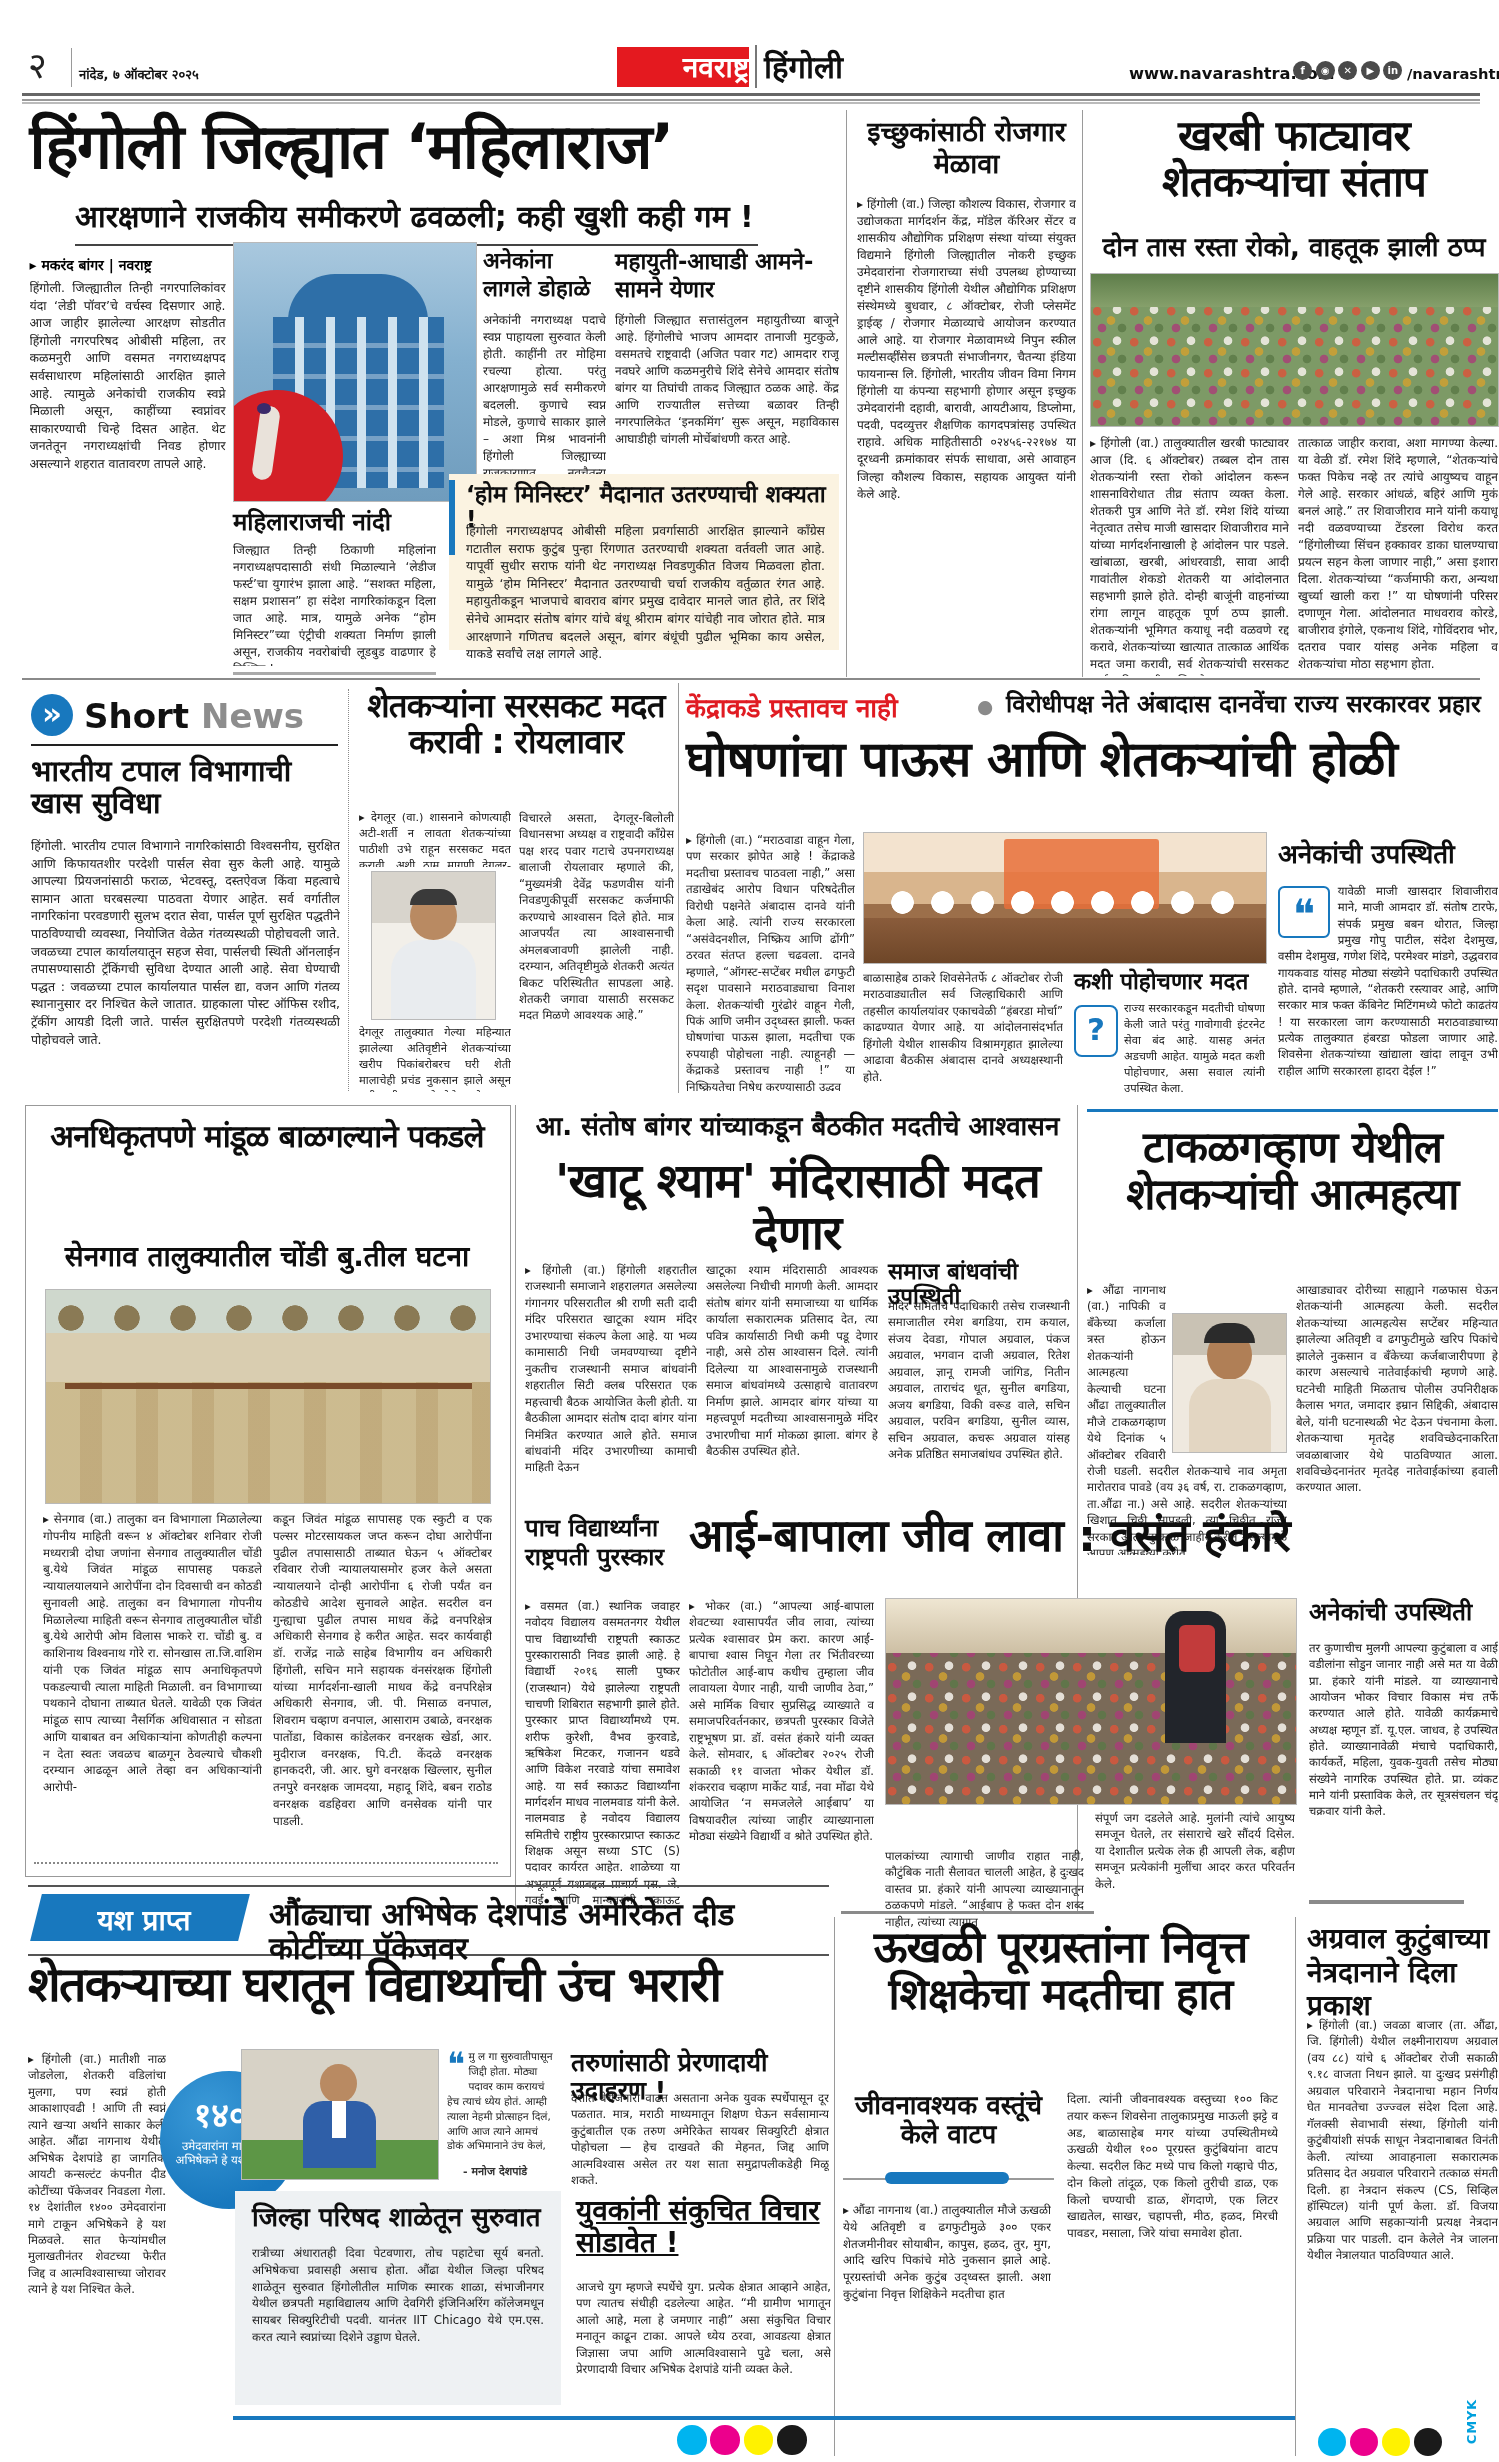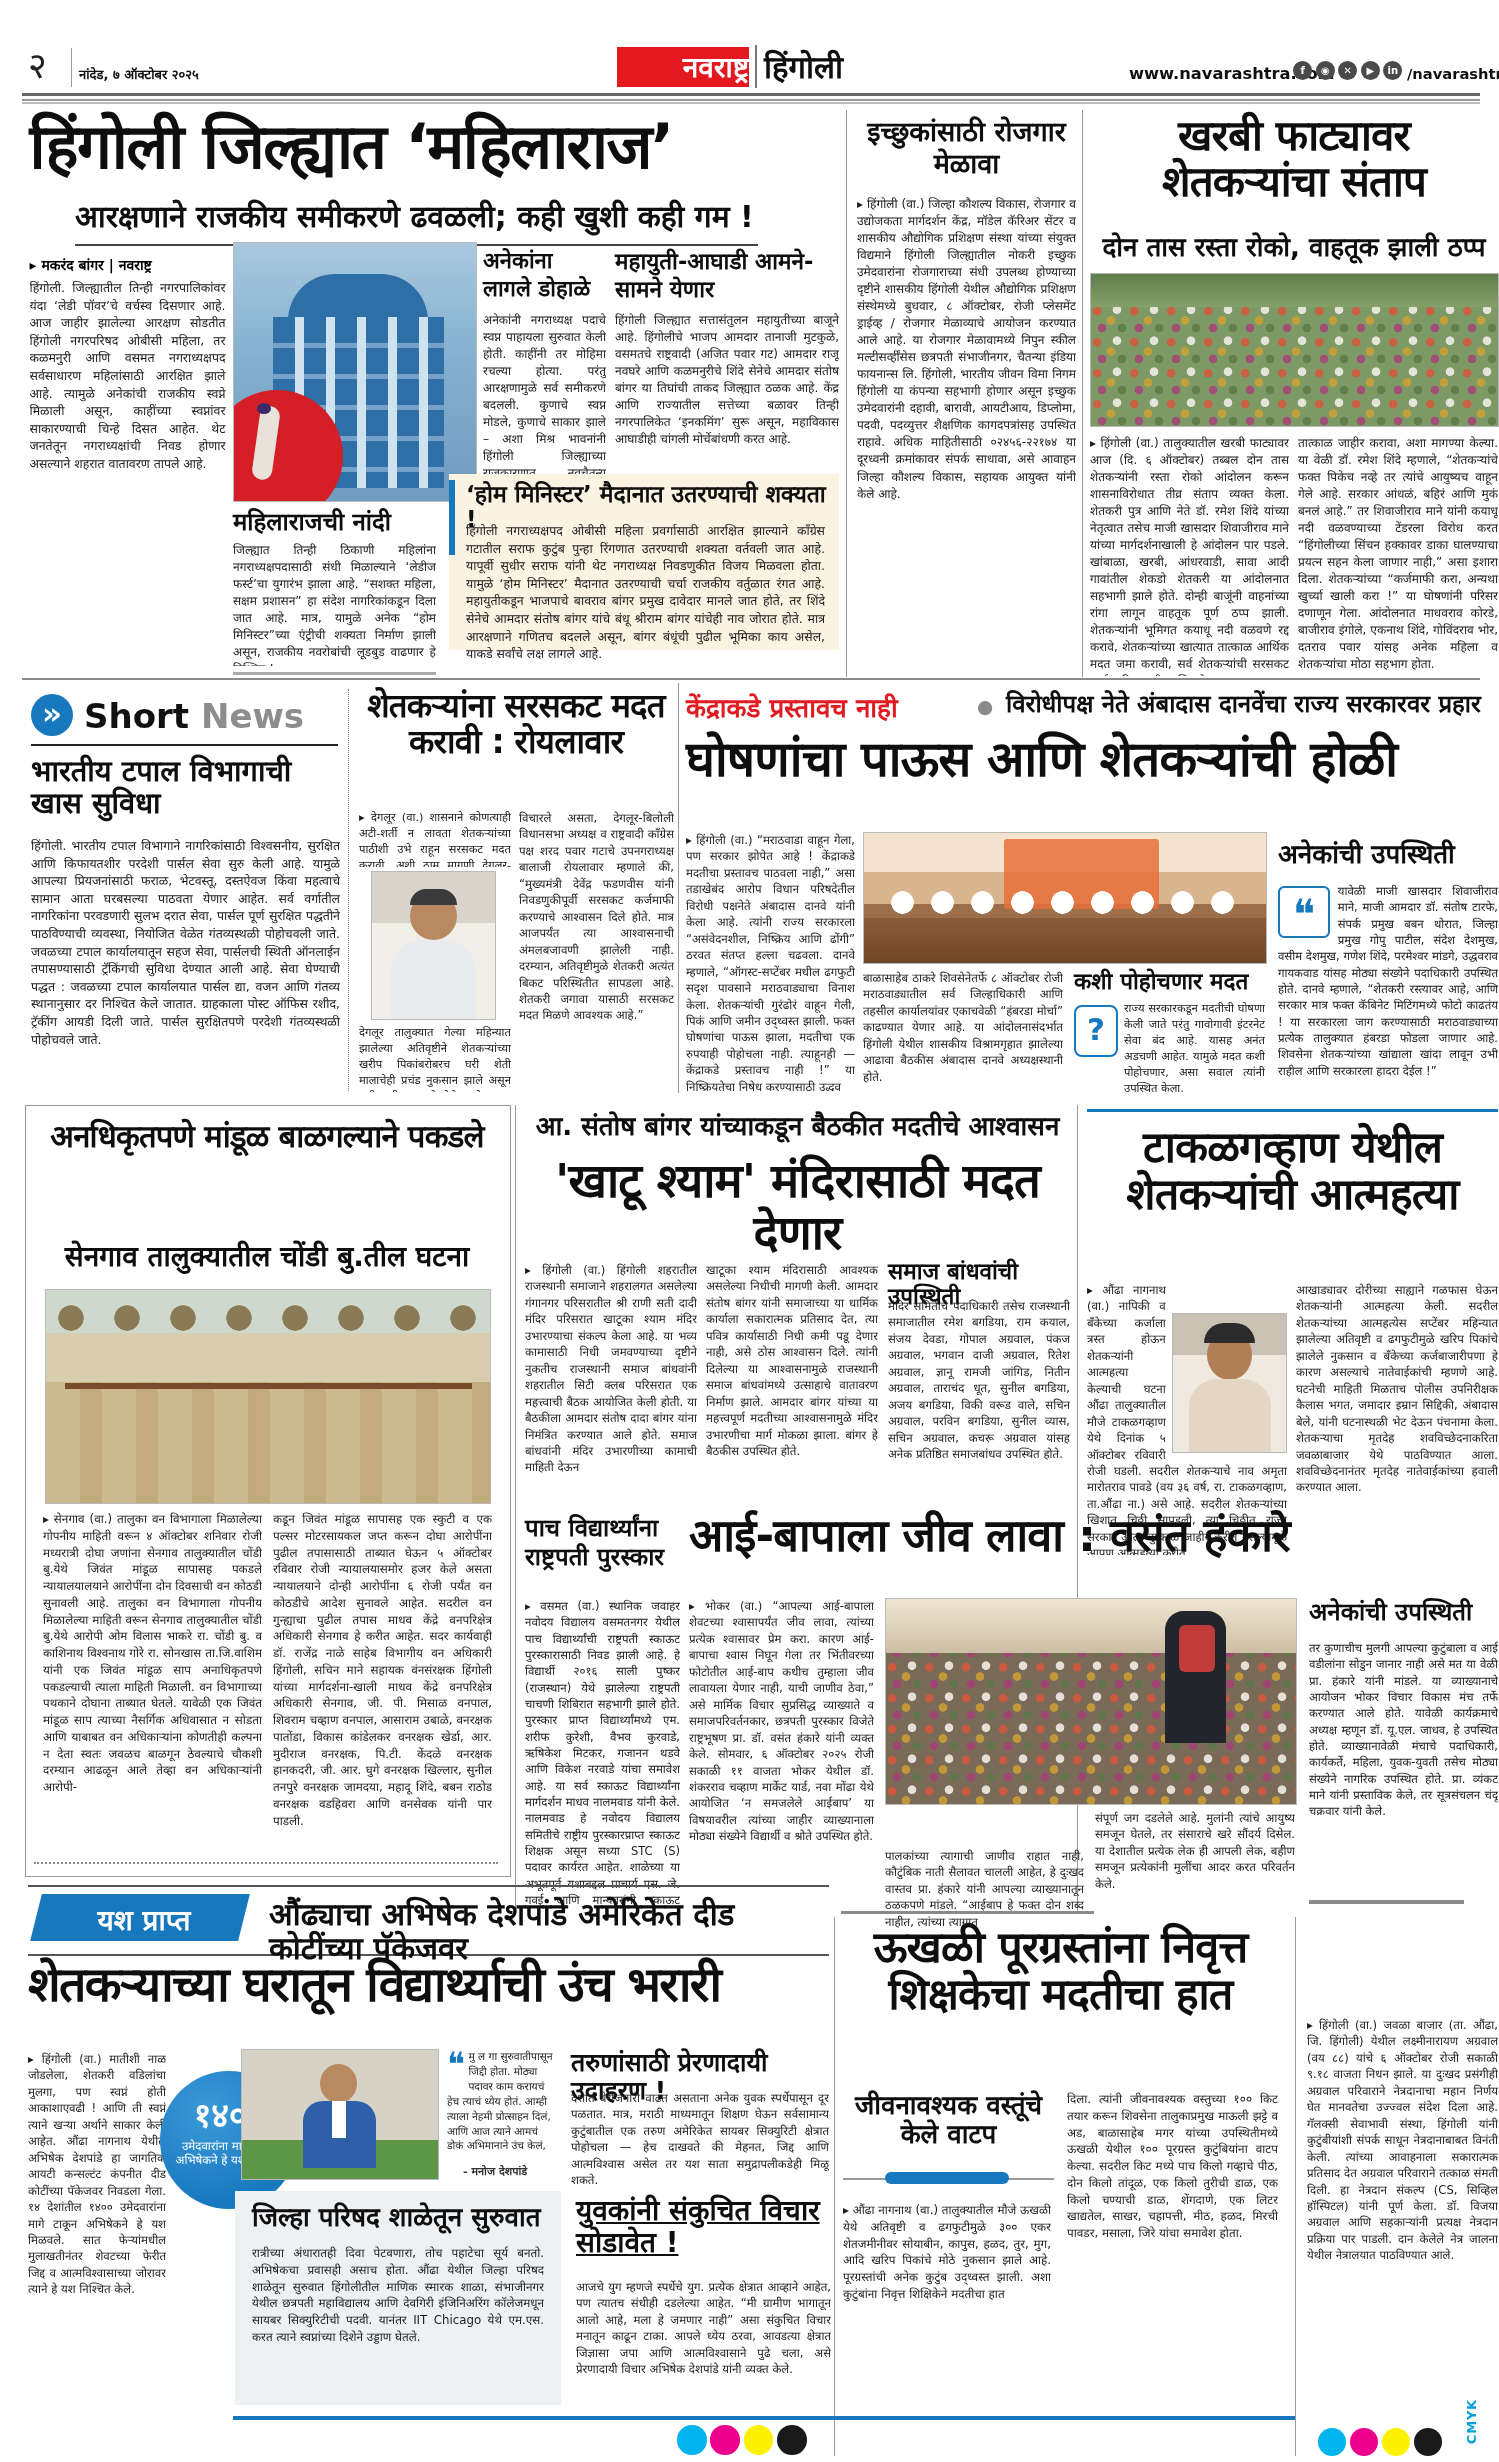--- a/index.html
+++ b/index.html
@@ -232,20 +232,21 @@
   <div class="hr" style="left:841px;top:1911px;width:253px;height:3.1px;"></div>
   <div class="a hl ct" style="left:843px;top:1924px;width:435px;font-size:43px;letter-spacing:-0.8px;">ऊखळी पूरग्रस्तांना निवृत्त शिक्षकेचा मदतीचा हात</div>
   <div class="a hl ct" style="left:843px;top:2091px;width:211px;font-size:26px;">जीवनावश्यक वस्तूंचे केले वाटप</div>
   <div class="pillline" style="left:843px;top:2178px;width:211px;"></div>
   <div class="a" style="left:885px;top:2172px;width:124px;height:12.4px;border-radius:6.2px;background:#1878be;"></div>
   <div class="a bt" style="left:843px;top:2202px;width:208px;height:253px;font-size:11.8px;">▸  औंढा नागनाथ (वा.) तालुक्यातील मौजे ऊखळी येथे अतिवृष्टी व ढगफुटीमुळे ३०० एकर शेतजमीनीवर सोयाबीन, कापुस, हळद, तुर, मुग, आदि खरिप पिकांचे मोठे नुकसान झाले आहे. पूरग्रस्तांची अनेक कुटुंब उद्ध्वस्त झाली. अशा कुटुंबांना निवृत्त शिक्षिकेने मदतीचा हात</div>
   <div class="a bt" style="left:1067px;top:2091px;width:211px;height:365px;font-size:11.8px;">दिला. त्यांनी जीवनावश्यक वस्तुच्या १०० किट तयार करून शिवसेना तालुकाप्रमुख माऊली झट्टे व अड, बाळासाहेब मगर यांच्या उपस्थितीमध्ये ऊखळी येथील १०० पूरग्रस्त कुटुंबियांना वाटप केल्या. सदरील किट मध्ये पाच किलो गव्हाचे पीठ, दोन किलो तांदूळ, एक किलो तुरीची डाळ, एक किलो चण्याची डाळ, शेंगदाणे, एक लिटर खाद्यतेल, साखर, चहापत्ती, मीठ, हळद, मिरची पावडर, मसाला, जिरे यांचा समावेश होता.</div>
 
   <div class="vr" style="left:1295px;top:1917px;height:539px;"></div>
 
+  <div class="a hl" style="left:1307px;top:1922px;width:191px;font-size:28px;line-height:1.2;">अग्रवाल कुटुंबाच्या नेत्रदानाने दिला प्रकाश</div>
   <div class="a bt" style="left:1307px;top:2017px;width:191px;height:413px;font-size:11.6px;">▸ हिंगोली (वा.) जवळा बाजार (ता. औंढा, जि. हिंगोली) येथील लक्ष्मीनारायण अग्रवाल (वय ८८) यांचे ६ ऑक्टोबर रोजी सकाळी ९.१८ वाजता निधन झाले. या दुःखद प्रसंगीही अग्रवाल परिवाराने नेत्रदानाचा महान निर्णय घेत मानवतेचा उज्ज्वल संदेश दिला आहे. गॅलक्सी सेवाभावी संस्था, हिंगोली यांनी कुटुंबीयांशी संपर्क साधून नेत्रदानाबाबत विनंती केली. त्यांच्या आवाहनाला सकारात्मक प्रतिसाद देत अग्रवाल परिवाराने तत्काळ संमती दिली. हा नेत्रदान संकल्प (CS, सिव्हिल हॉस्पिटल) यांनी पूर्ण केला. डॉ. विजया अग्रवाल आणि सहकाऱ्यांनी प्रत्यक्ष नेत्रदान प्रक्रिया पार पाडली. दान केलेले नेत्र जालना येथील नेत्रालयात पाठविण्यात आले.</div>
 
   <div class="hr" style="left:233px;top:2416px;width:1062px;height:3.9px;background:#1878be;"></div>
   <div class="a" style="left:677px;top:2425px;">
     <span style="display:inline-block;width:29.5px;height:29.5px;border-radius:50%;background:#00b4ef;"></span>
     <span style="display:inline-block;width:29.5px;height:29.5px;border-radius:50%;background:#ec008c;"></span>
     <span style="display:inline-block;width:29.5px;height:29.5px;border-radius:50%;background:#fff200;"></span>
     <span style="display:inline-block;width:29.5px;height:29.5px;border-radius:50%;background:#1a1a1a;"></span>
   </div>
   <div class="a" style="left:1318px;top:2428px;">

